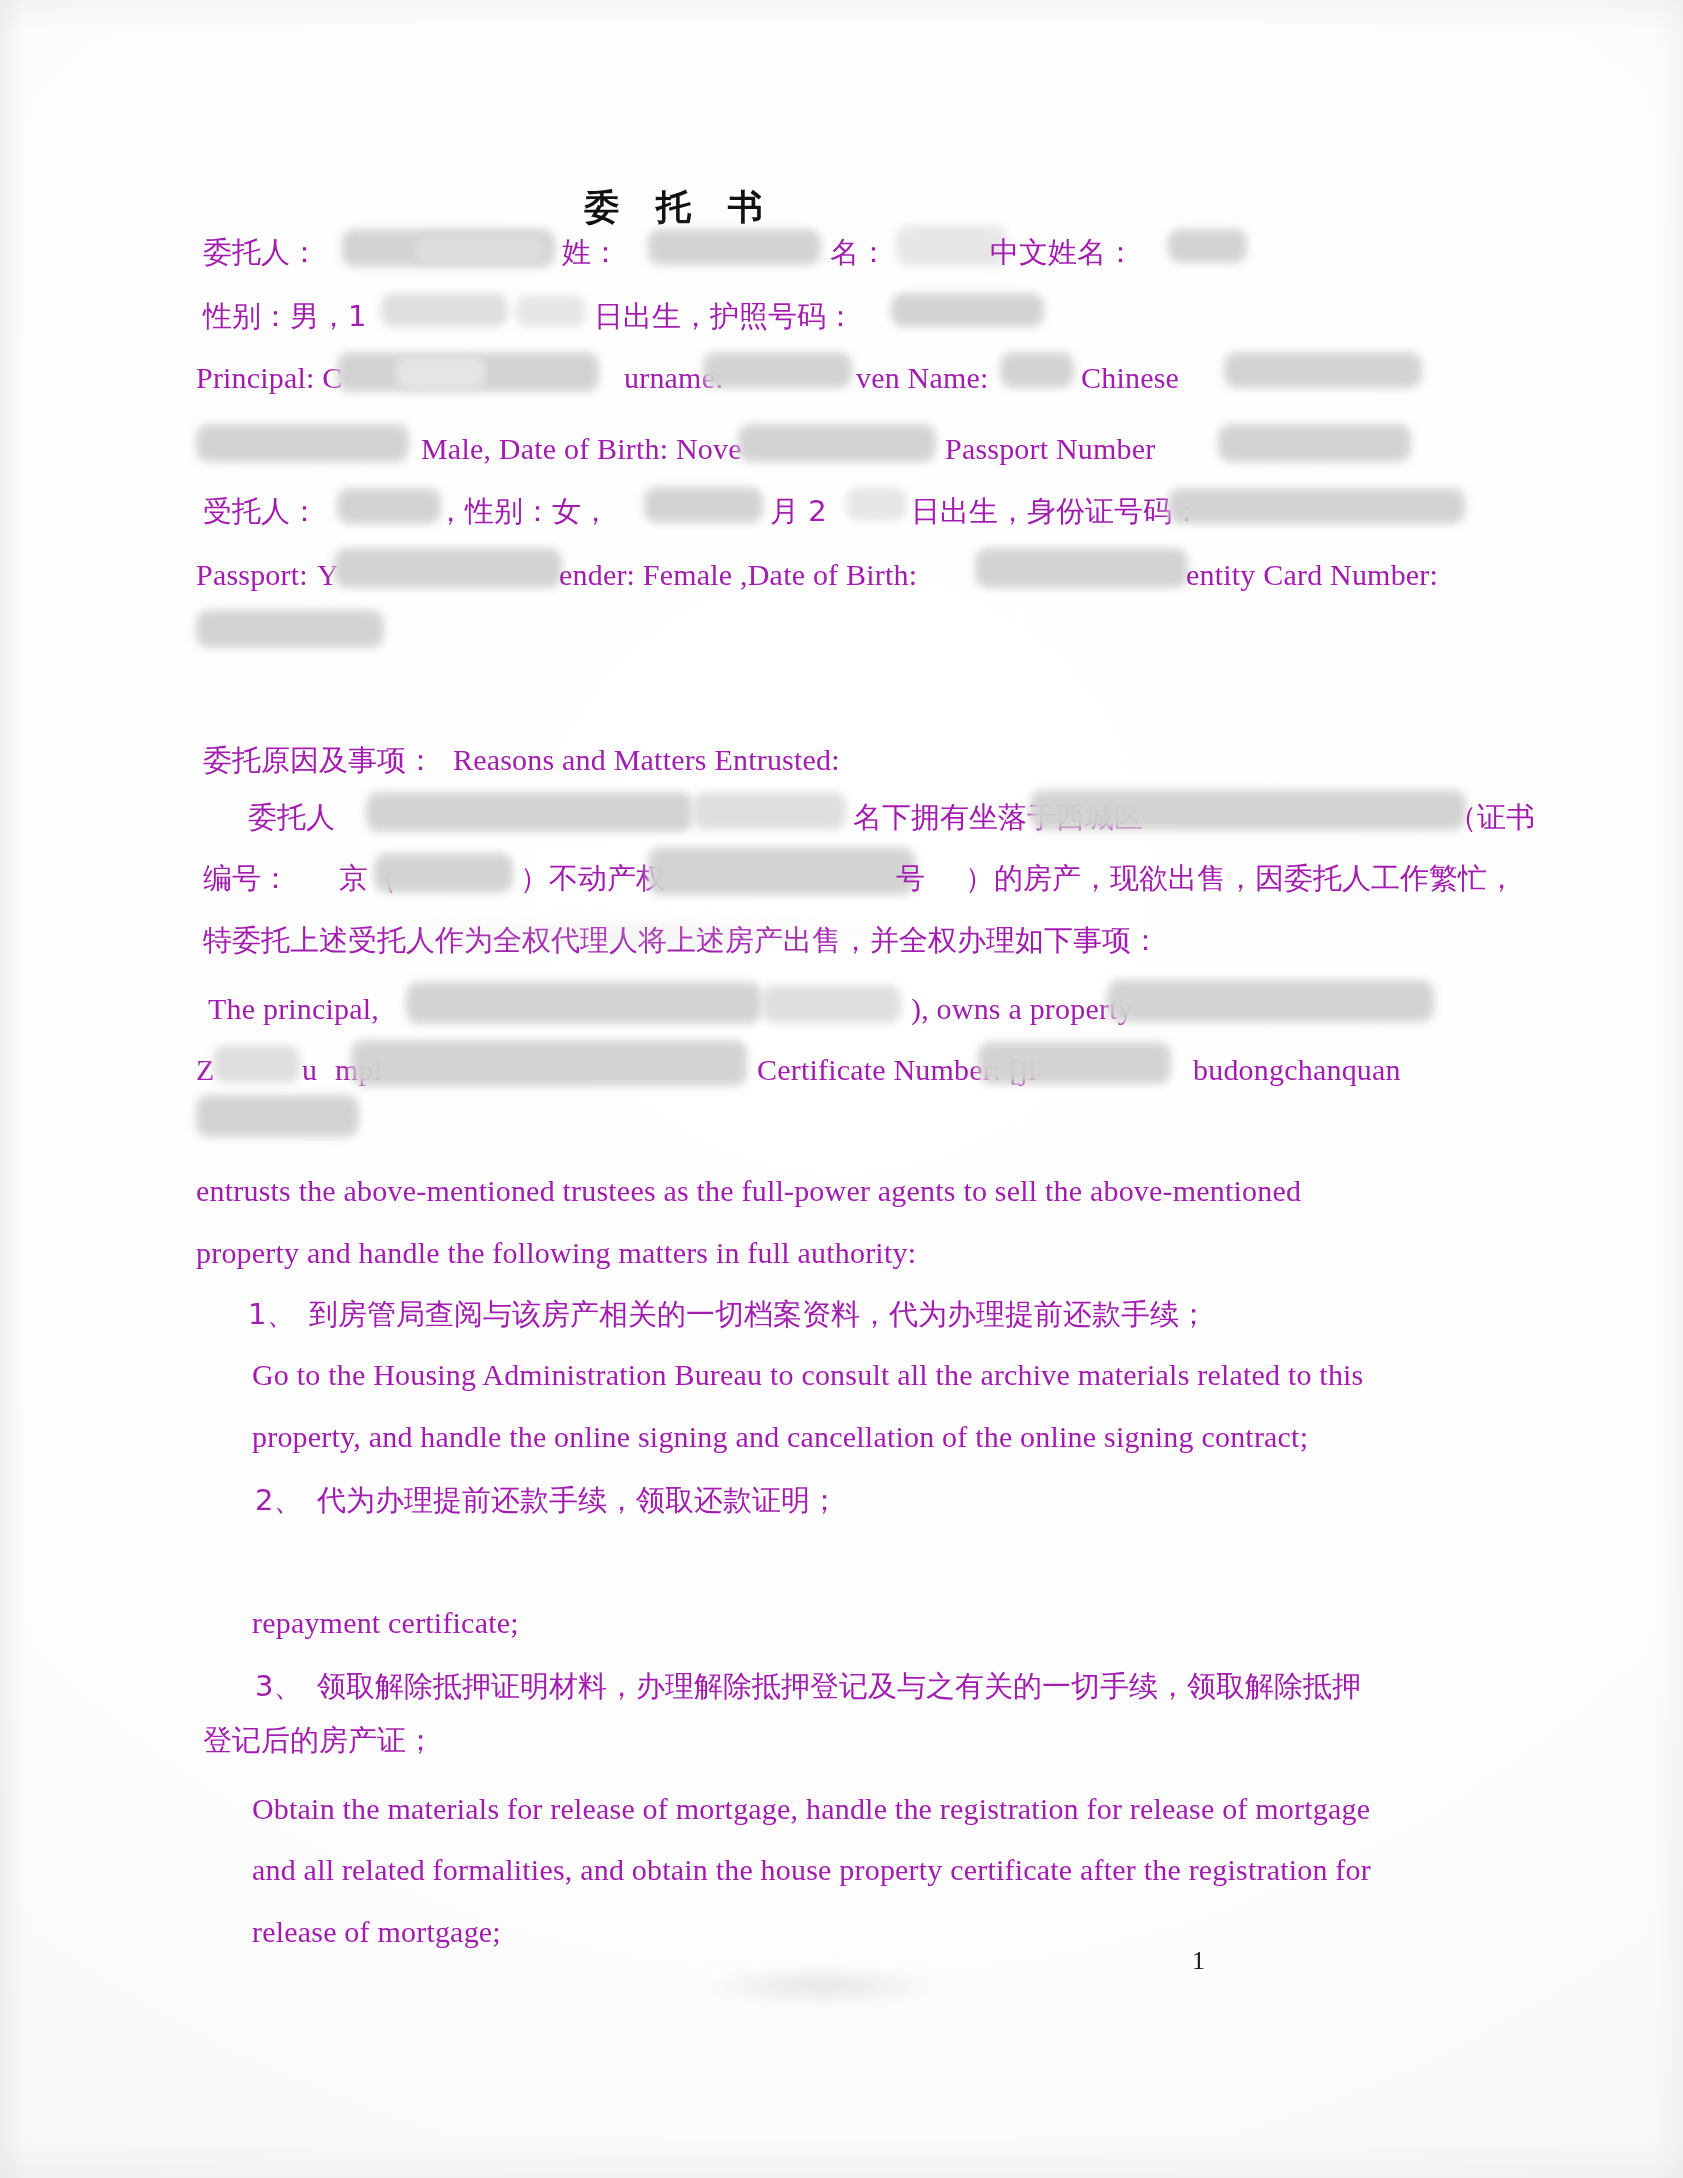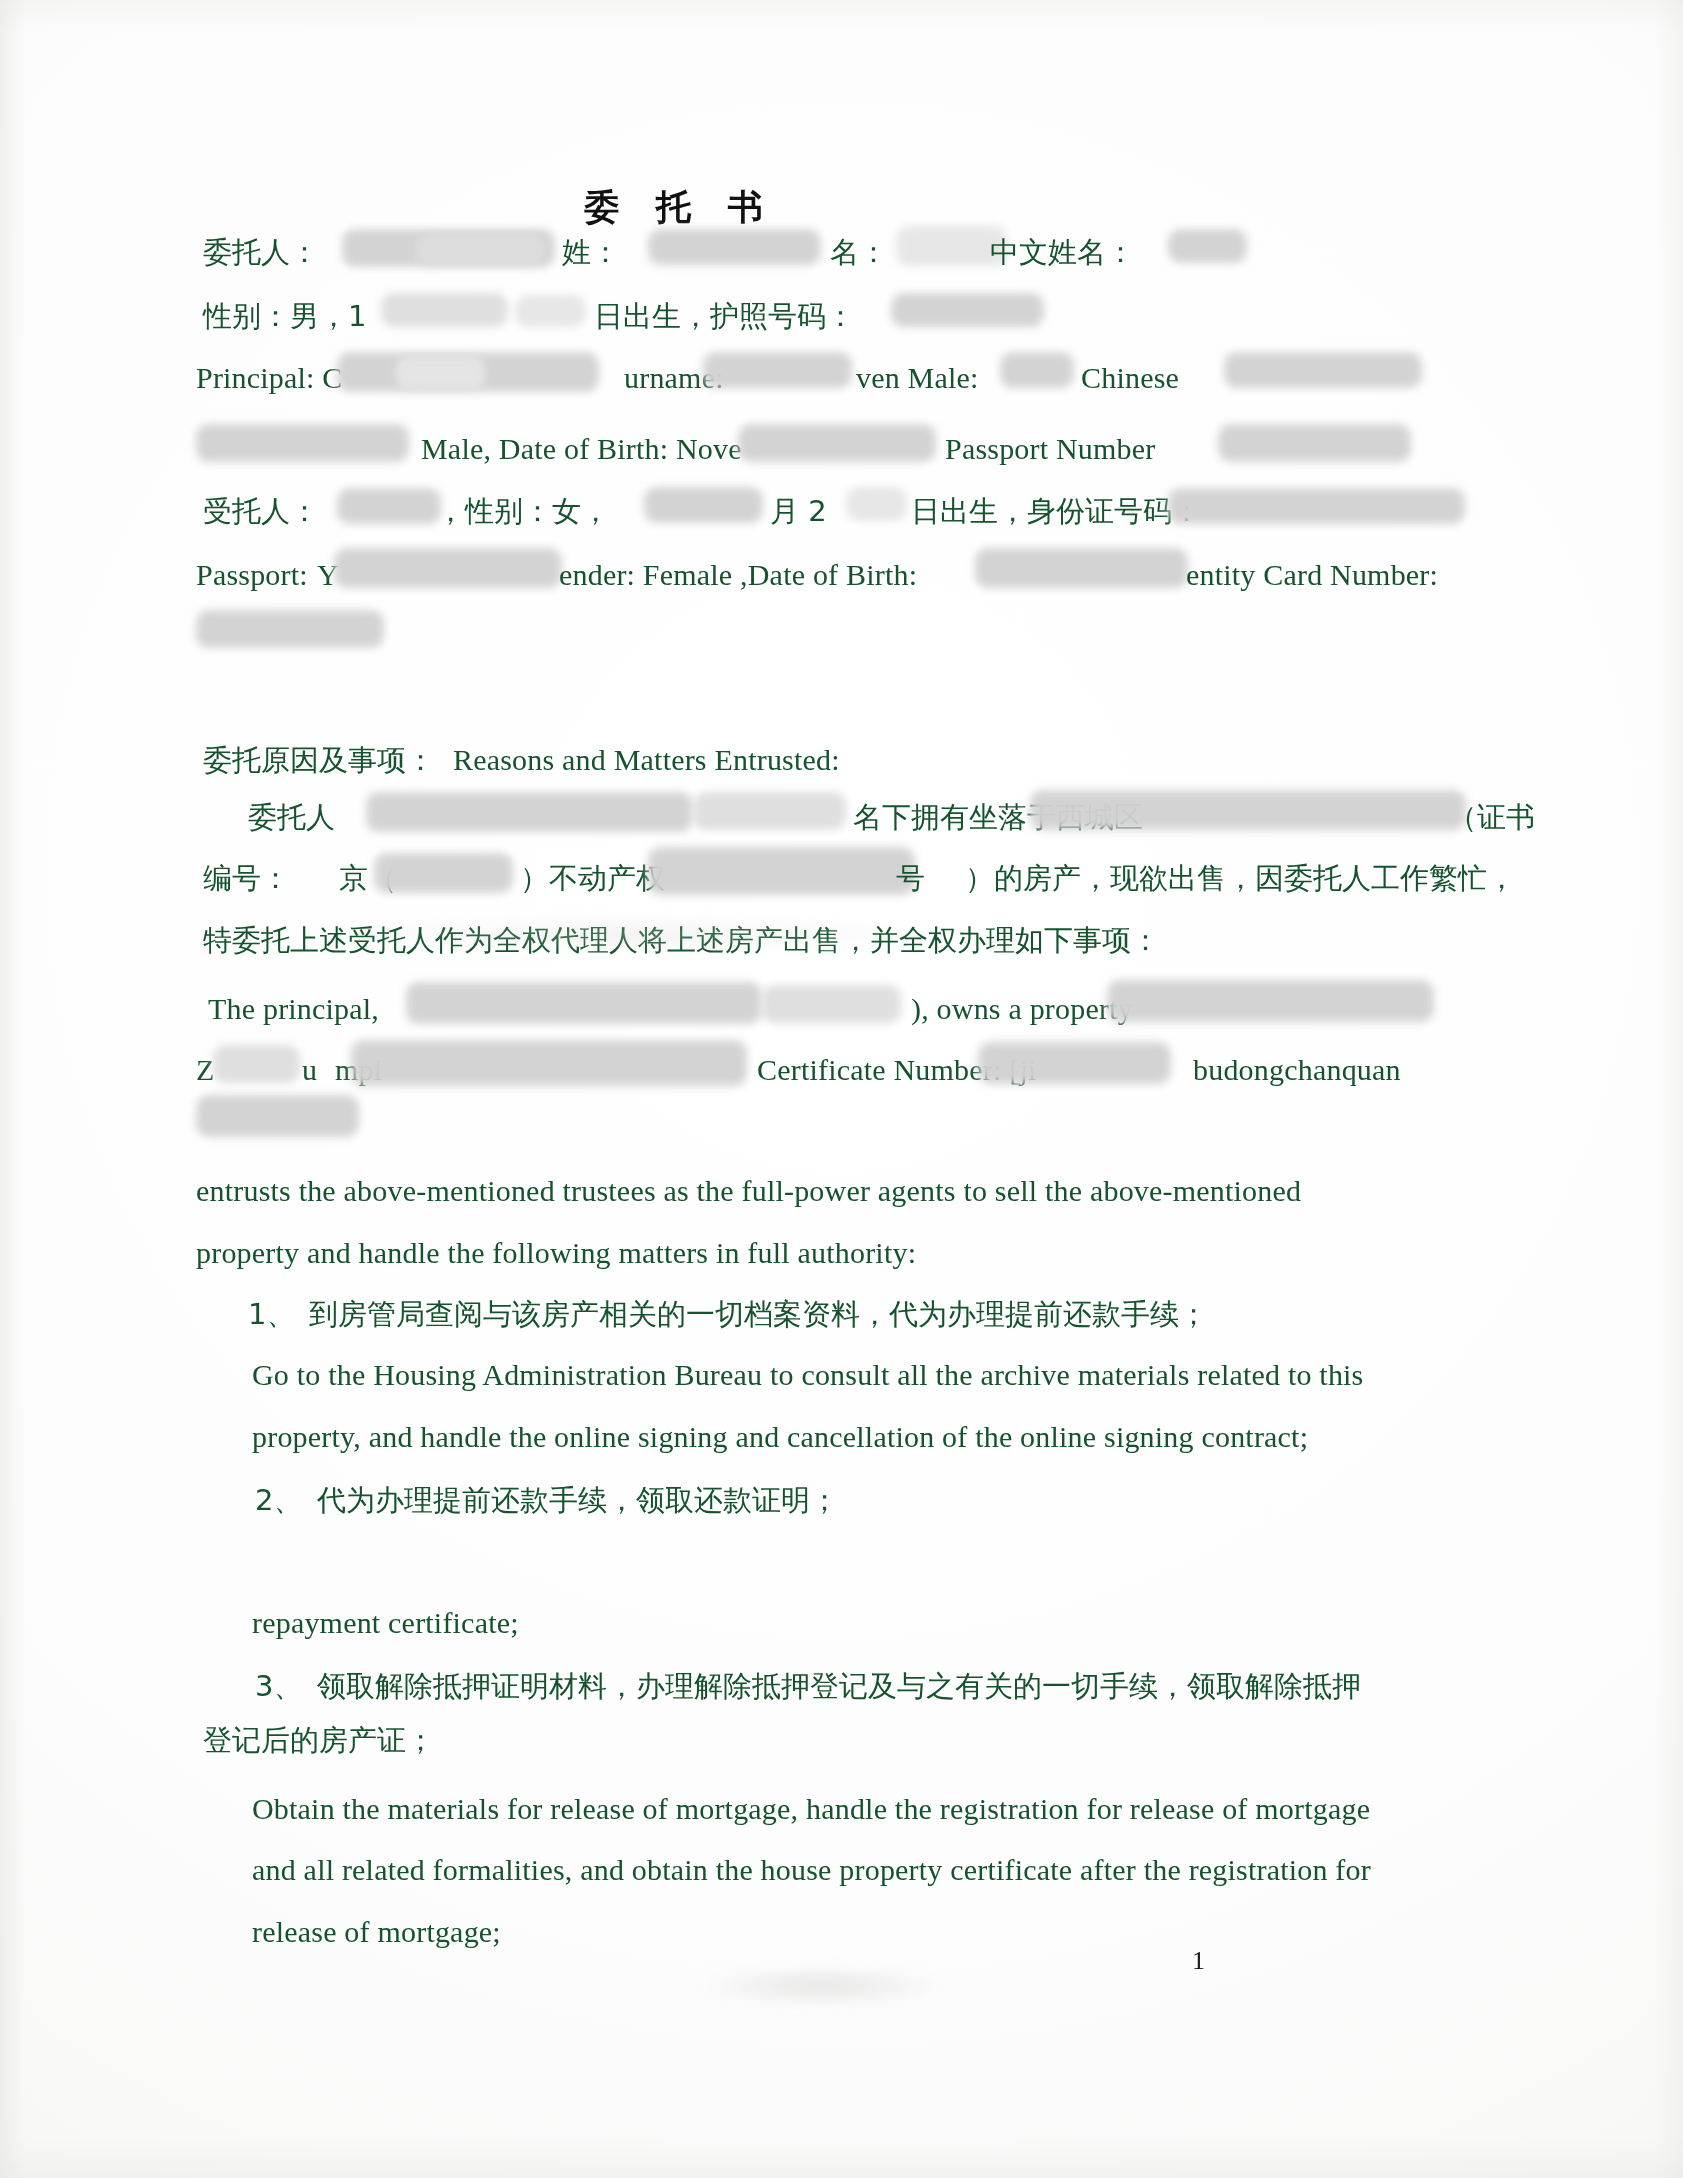--- a/index.html
+++ b/index.html
@@ -53,21 +53,21 @@
     font-weight: 600;
     font-family: "Liberation Serif", "DejaVu Serif", serif;
     color: #111;
   }
 
   .ln {
     position: absolute;
     font-size: 30px;
     line-height: 38px;
     white-space: nowrap;
-    color: #14532d;
+    color: #a21caf;
   }
   .ln.en {
     font-size: 30px;
     letter-spacing: 0.2px;
   }
 
   .cn { font-family: "DejaVu Sans", "Liberation Sans", sans-serif; font-size: 29px; }
 
   
   .rd {
@@ -127,21 +127,21 @@
   <div class="rd light" style="left:381px; top:293px; width:127px; height:34px;"></div>
   <div class="rd lighter" style="left:515px; top:295px; width:71px; height:32px;"></div>
   <div class="ln cn" style="left:594px; top:297px;">日出生，护照号码：</div>
   <div class="rd" style="left:891px; top:293px; width:153px; height:34px;"></div>
 
   <div class="ln en" style="left:196px; top:359px;">Principal: C</div>
   <div class="rd" style="left:337px; top:352px; width:262px; height:40px;"></div>
   <div class="rd lighter" style="left:396px; top:356px; width:89px; height:34px;"></div>
   <div class="ln en" style="left:624px; top:359px;">urname:</div>
   <div class="rd" style="left:703px; top:352px; width:149px; height:36px;"></div>
-  <div class="ln en" style="left:856px; top:359px;">ven Male:</div>
+  <div class="ln en" style="left:856px; top:359px;">ven Name:</div>
   <div class="rd" style="left:1000px; top:352px; width:74px; height:36px;"></div>
   <div class="ln en" style="left:1081px; top:359px;">Chinese</div>
   <div class="rd" style="left:1224px; top:352px; width:198px; height:36px;"></div>
 
   <div class="rd" style="left:196px; top:424px; width:213px; height:38px;"></div>
   <div class="ln en" style="left:421px; top:430px;">Male, Date of Birth: Nove</div>
   <div class="rd" style="left:738px; top:424px; width:198px; height:38px;"></div>
   <div class="ln en" style="left:945px; top:430px;">Passport Number</div>
   <div class="rd" style="left:1218px; top:424px; width:193px; height:38px;"></div>
 

